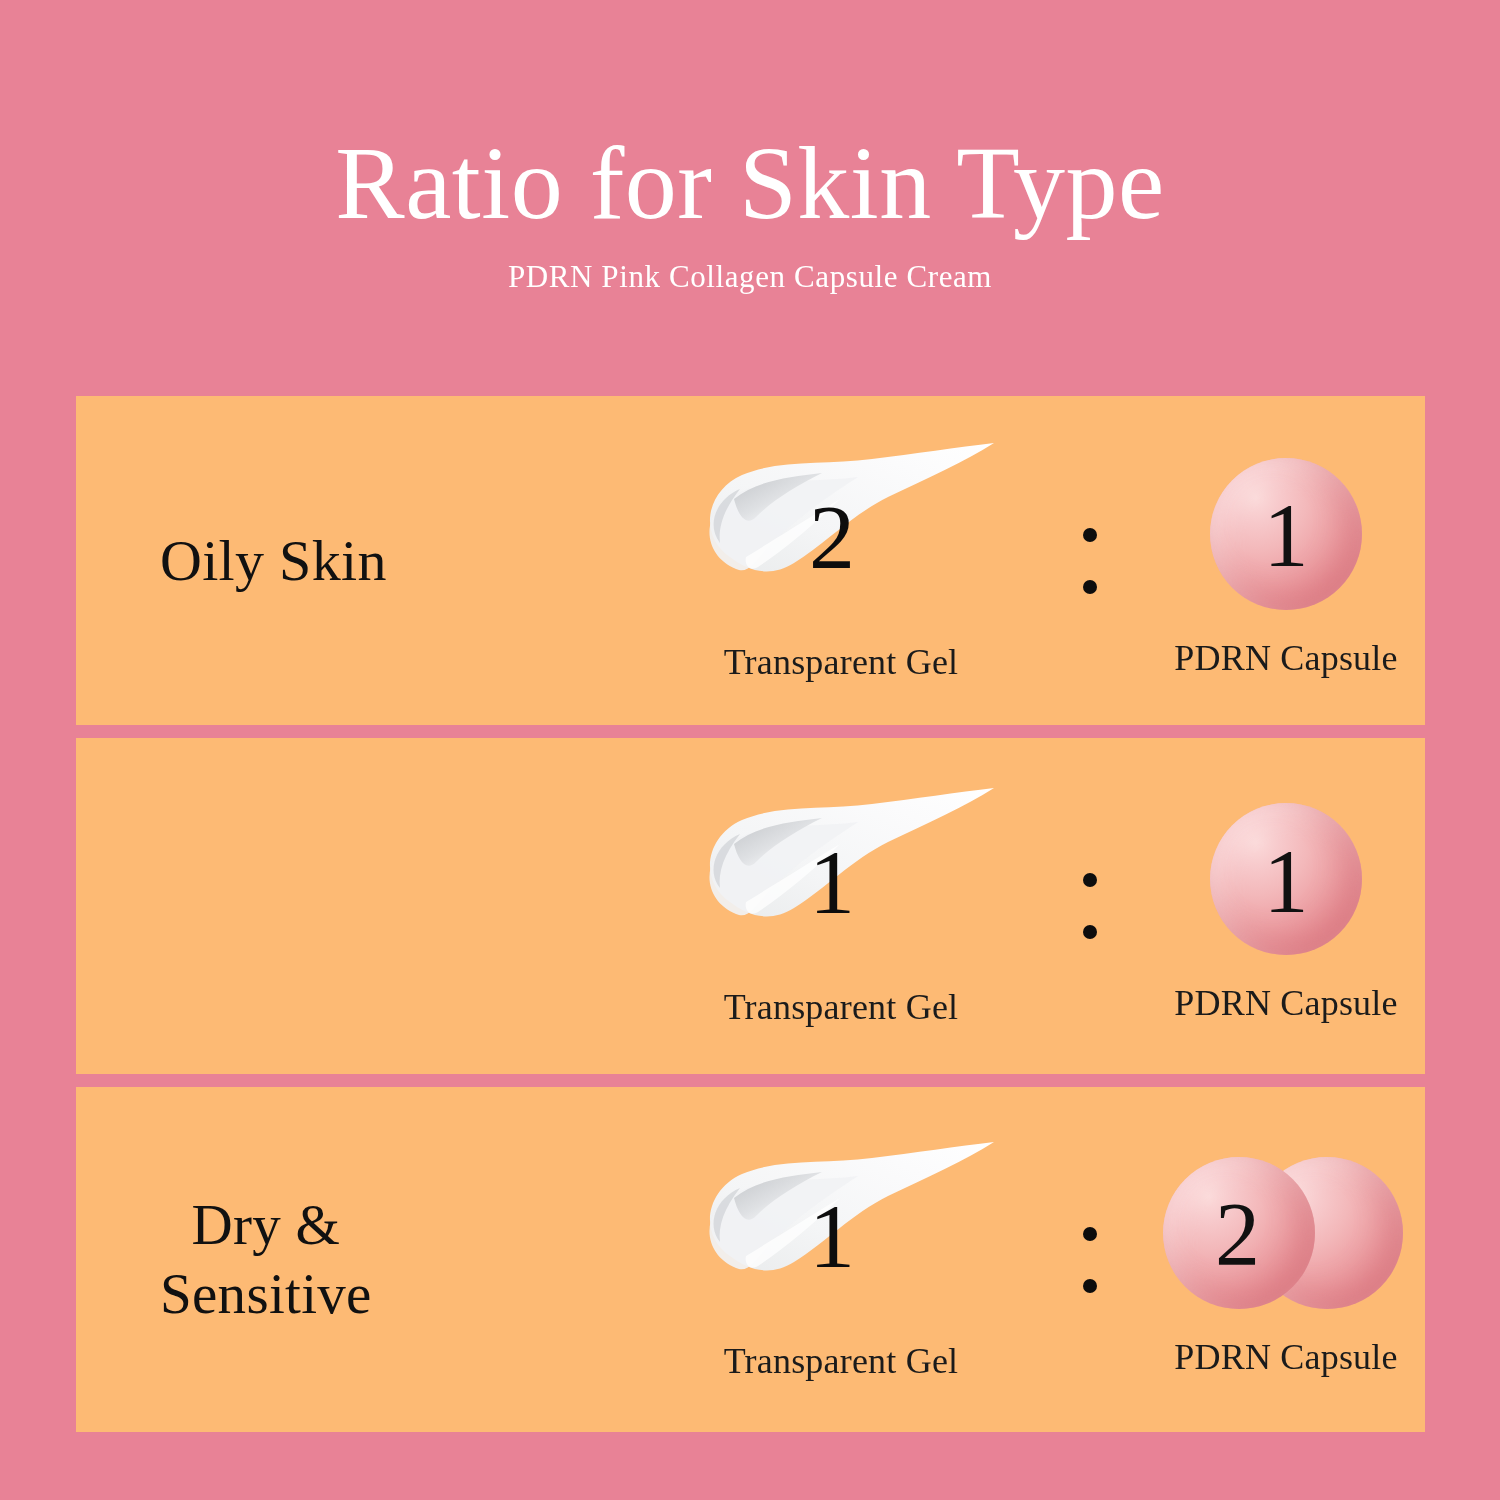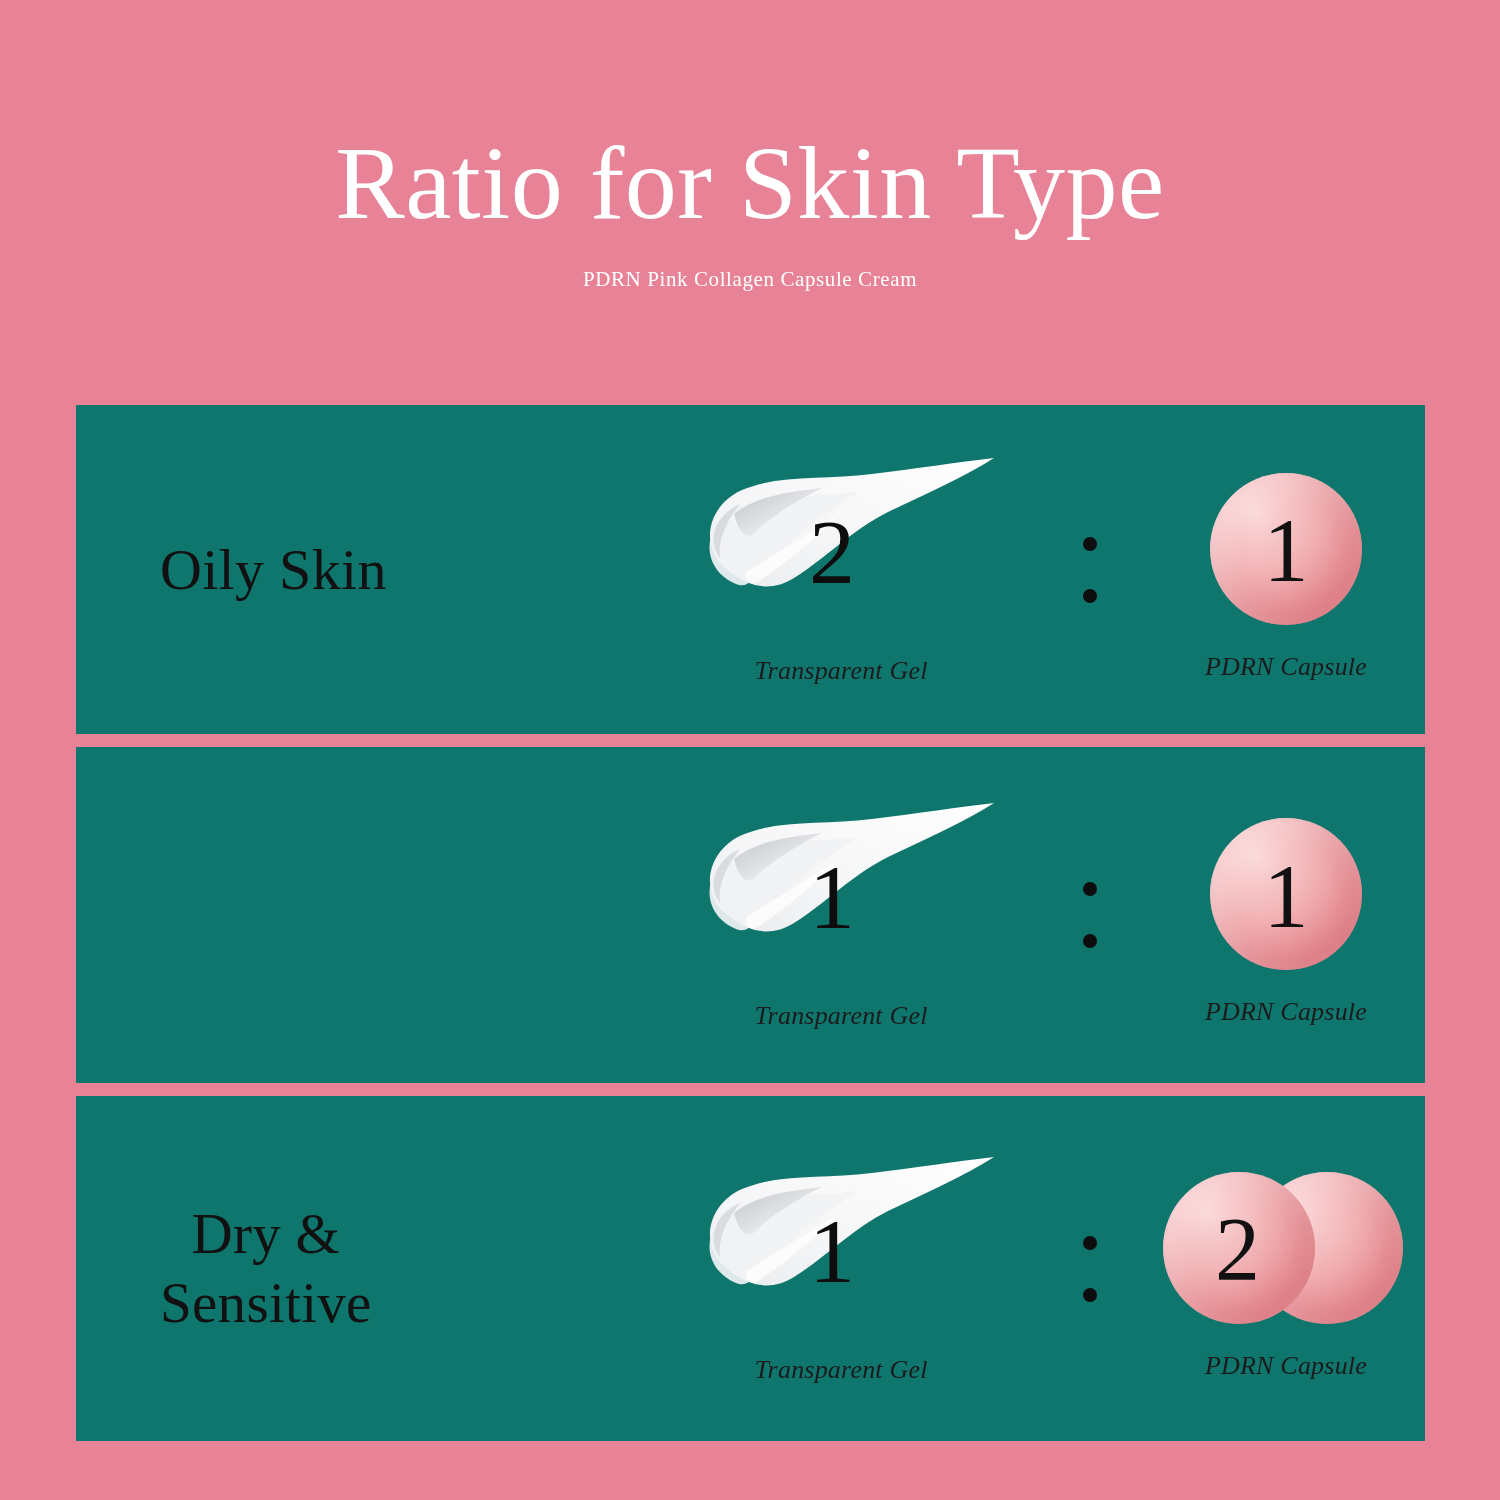--- a/index.html
+++ b/index.html
@@ -17,35 +17,34 @@
   .title {
     margin-top:128px;
     font-family:"Liberation Serif", serif;
     font-weight:400;
     font-size:104px;
     line-height:1.05;
     letter-spacing:0.5px;
     color:#ffffff;
   }
   .subtitle {
-    margin-top:30px;
-    font-family:"Liberation Serif", serif;
-    font-size:21px;
+    margin-top:22px;
+    font-family:"Liberation Serif", serif;
+    font-size:31px;
     letter-spacing:0.6px;
     color:#ffffff;
   }
 
   
   .cards { position:absolute; left:76px; top:396px; width:1349px; }
   .card {
     position:relative;
-    background:#0f766e;
+    background:#fdba74;
     width:1349px;
     display:block;
-    margin-top:9px;
   }
   .card.c1 { height:329px; margin-bottom:13px; }
   .card.c2 { height:336px; margin-bottom:13px; }
   .card.c3 { height:345px; }
 
   
   .skin-label {
     position:absolute;
     left:84px;
     top:50%;
@@ -83,24 +82,23 @@
     font-family:"Liberation Serif", serif;
     font-size:92px;
     font-weight:400;
     color:#0d0d0d;
     padding-right:18px;
     padding-top:6px;
   }
   .sub-cap {
     margin-top:12px;
     font-family:"Liberation Serif", serif;
-    font-size:26px;
+    font-size:36px;
     color:#1b1b1b;
     letter-spacing:0.2px;
-    font-style:italic;
   }
 
   
   .colon {
     position:absolute;
     left:1007px;
     top:50%;
     transform:translateY(-50%);
     width:16px;
     height:66px;

